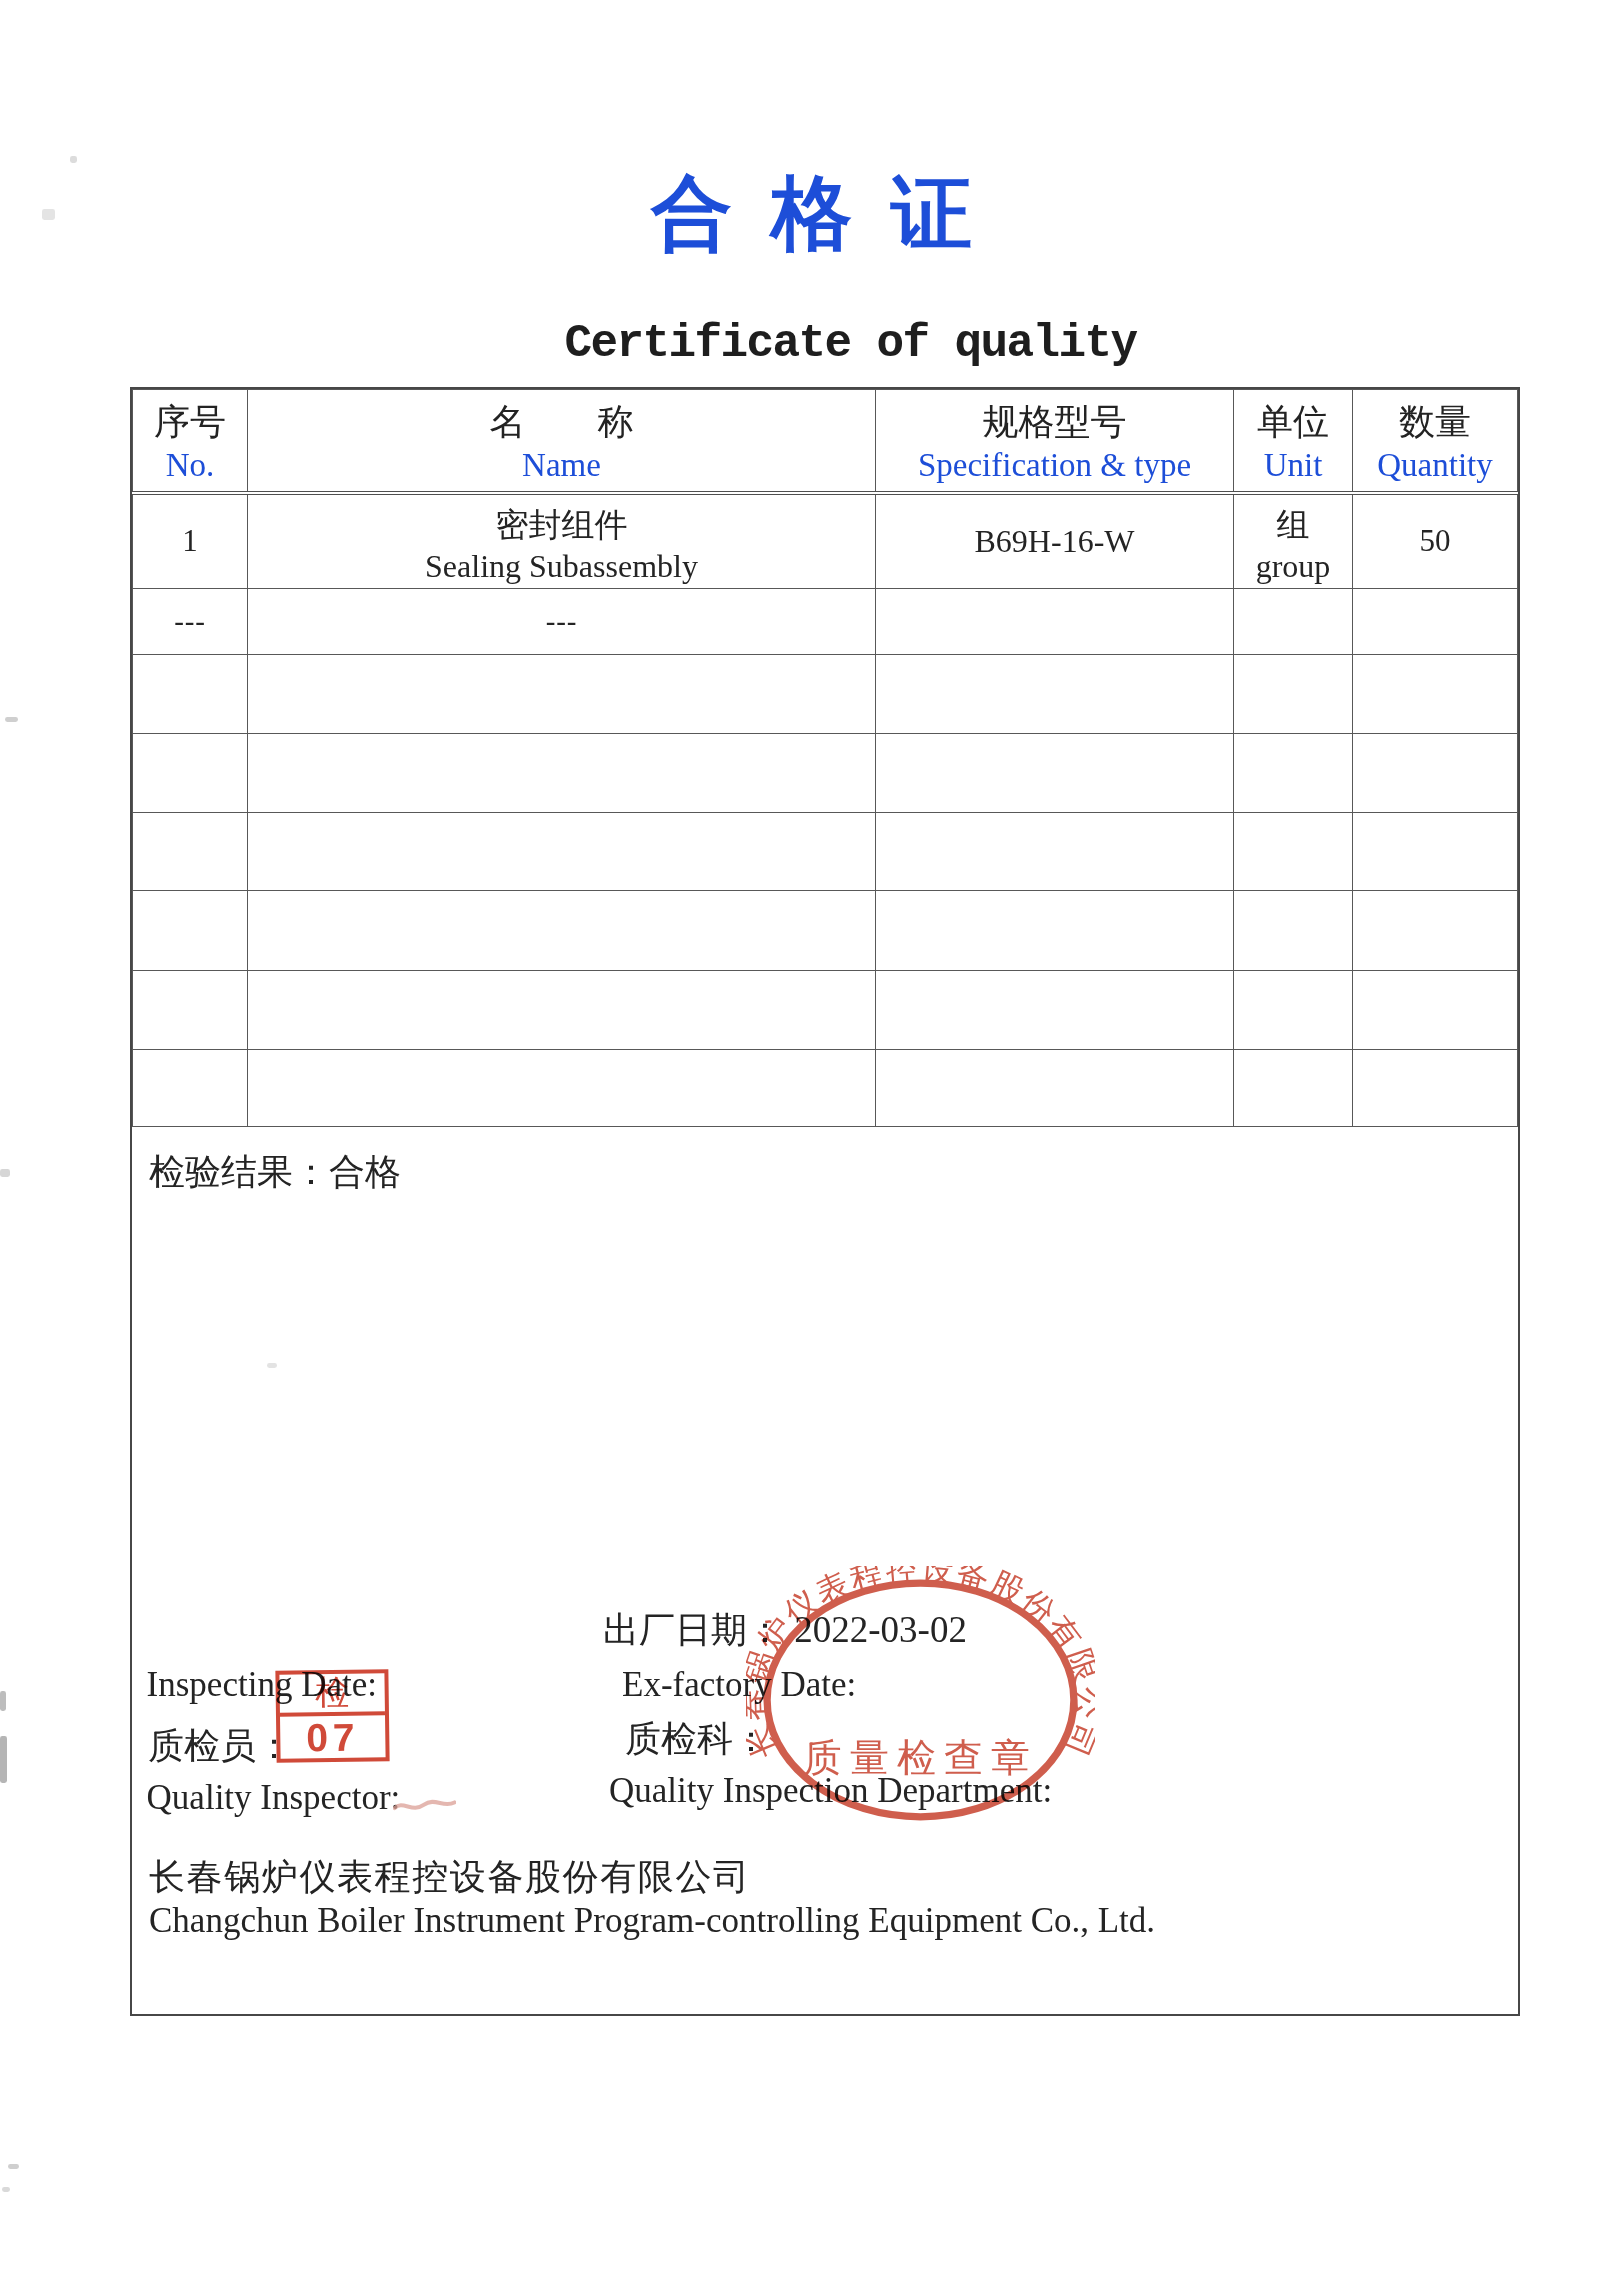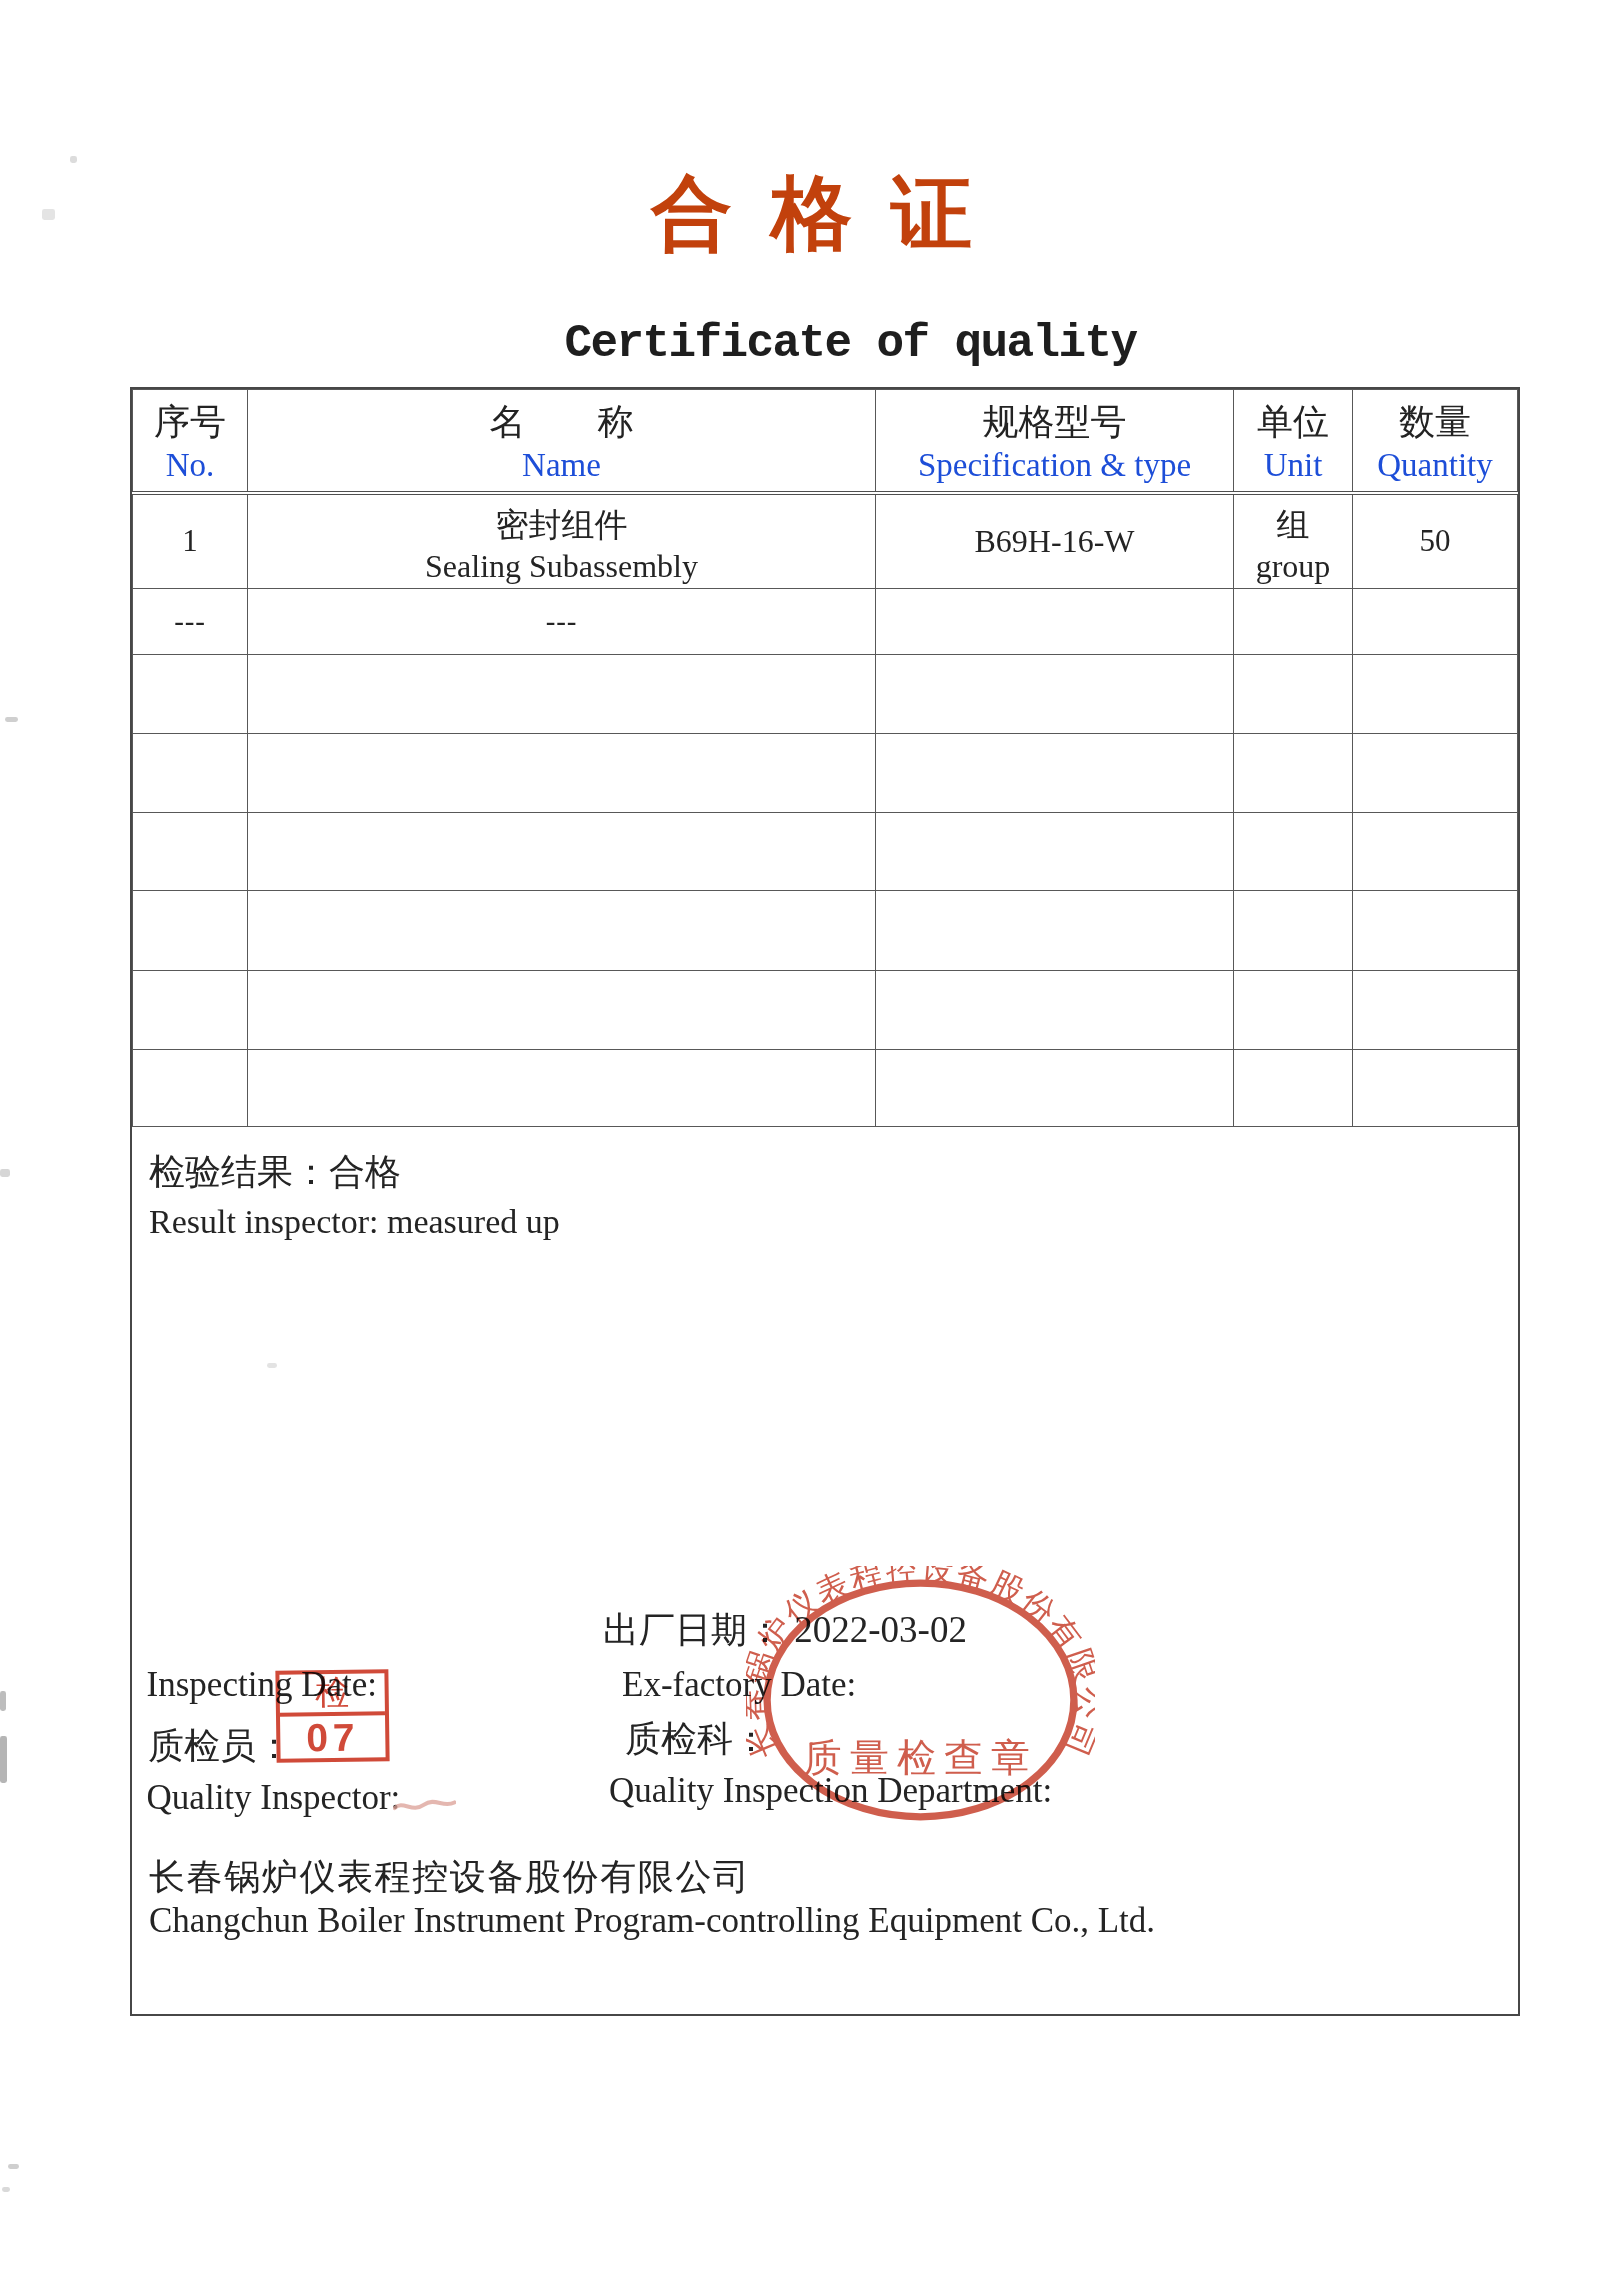--- a/index.html
+++ b/index.html
@@ -4,21 +4,21 @@
 <style>
   html,body{margin:0;padding:0;background:#ffffff;}
   .page{
     position:relative;width:1621px;height:2295px;background:#ffffff;
     font-family:"Liberation Serif","DejaVu Serif",serif;color:#242424;overflow:hidden;
   }
   
   .title-cn{
     position:absolute;top:170px;left:0;width:100%;text-align:center;
     font-size:81px;font-weight:bold;line-height:1.1;
-    letter-spacing:39px;padding-left:41px;box-sizing:border-box;color:#c2410c;
+    letter-spacing:39px;padding-left:41px;box-sizing:border-box;color:#1d4ed8;
   }
   .title-en{
     position:absolute;top:318px;left:0;width:100%;text-align:center;
     font-family:"Liberation Mono","DejaVu Sans Mono",monospace;
     font-weight:bold;font-size:46px;letter-spacing:-1.6px;color:#1e1e1e;margin-left:40px;
   }
   
   .doc-box{
     position:absolute;left:130px;top:387px;width:1390px;height:1629px;
     border:2.4px solid #474747;box-sizing:border-box;
@@ -188,21 +188,20 @@
             <td></td>
             <td></td>
             <td></td>
             <td></td>
             <td></td>
           </tr>
       </tbody>
     </table>
 
     <div class="result-cn">检验结果：合格</div>
-    <div class="result-en">Result inspector: measured up</div>
 
     <div class="abs lbl-en" style="left:14.6px;top:1276px">Inspecting Date:</div>
     <div class="abs lbl-cn" style="left:16px;top:1333px">质检员：</div>
     <div class="abs lbl-en" style="left:14.6px;top:1389px">Quality Inspector:</div>
 
     <div class="abs" style="left:471px;top:1217px">
       <span class="lbl-cn">出厂日期：</span><span class="date-val">2022-03-02</span>
     </div>
     <div class="abs lbl-en" style="left:490px;top:1276px">Ex-factory Date:</div>
     <div class="abs lbl-cn" style="left:493px;top:1326px">质检科：</div>

